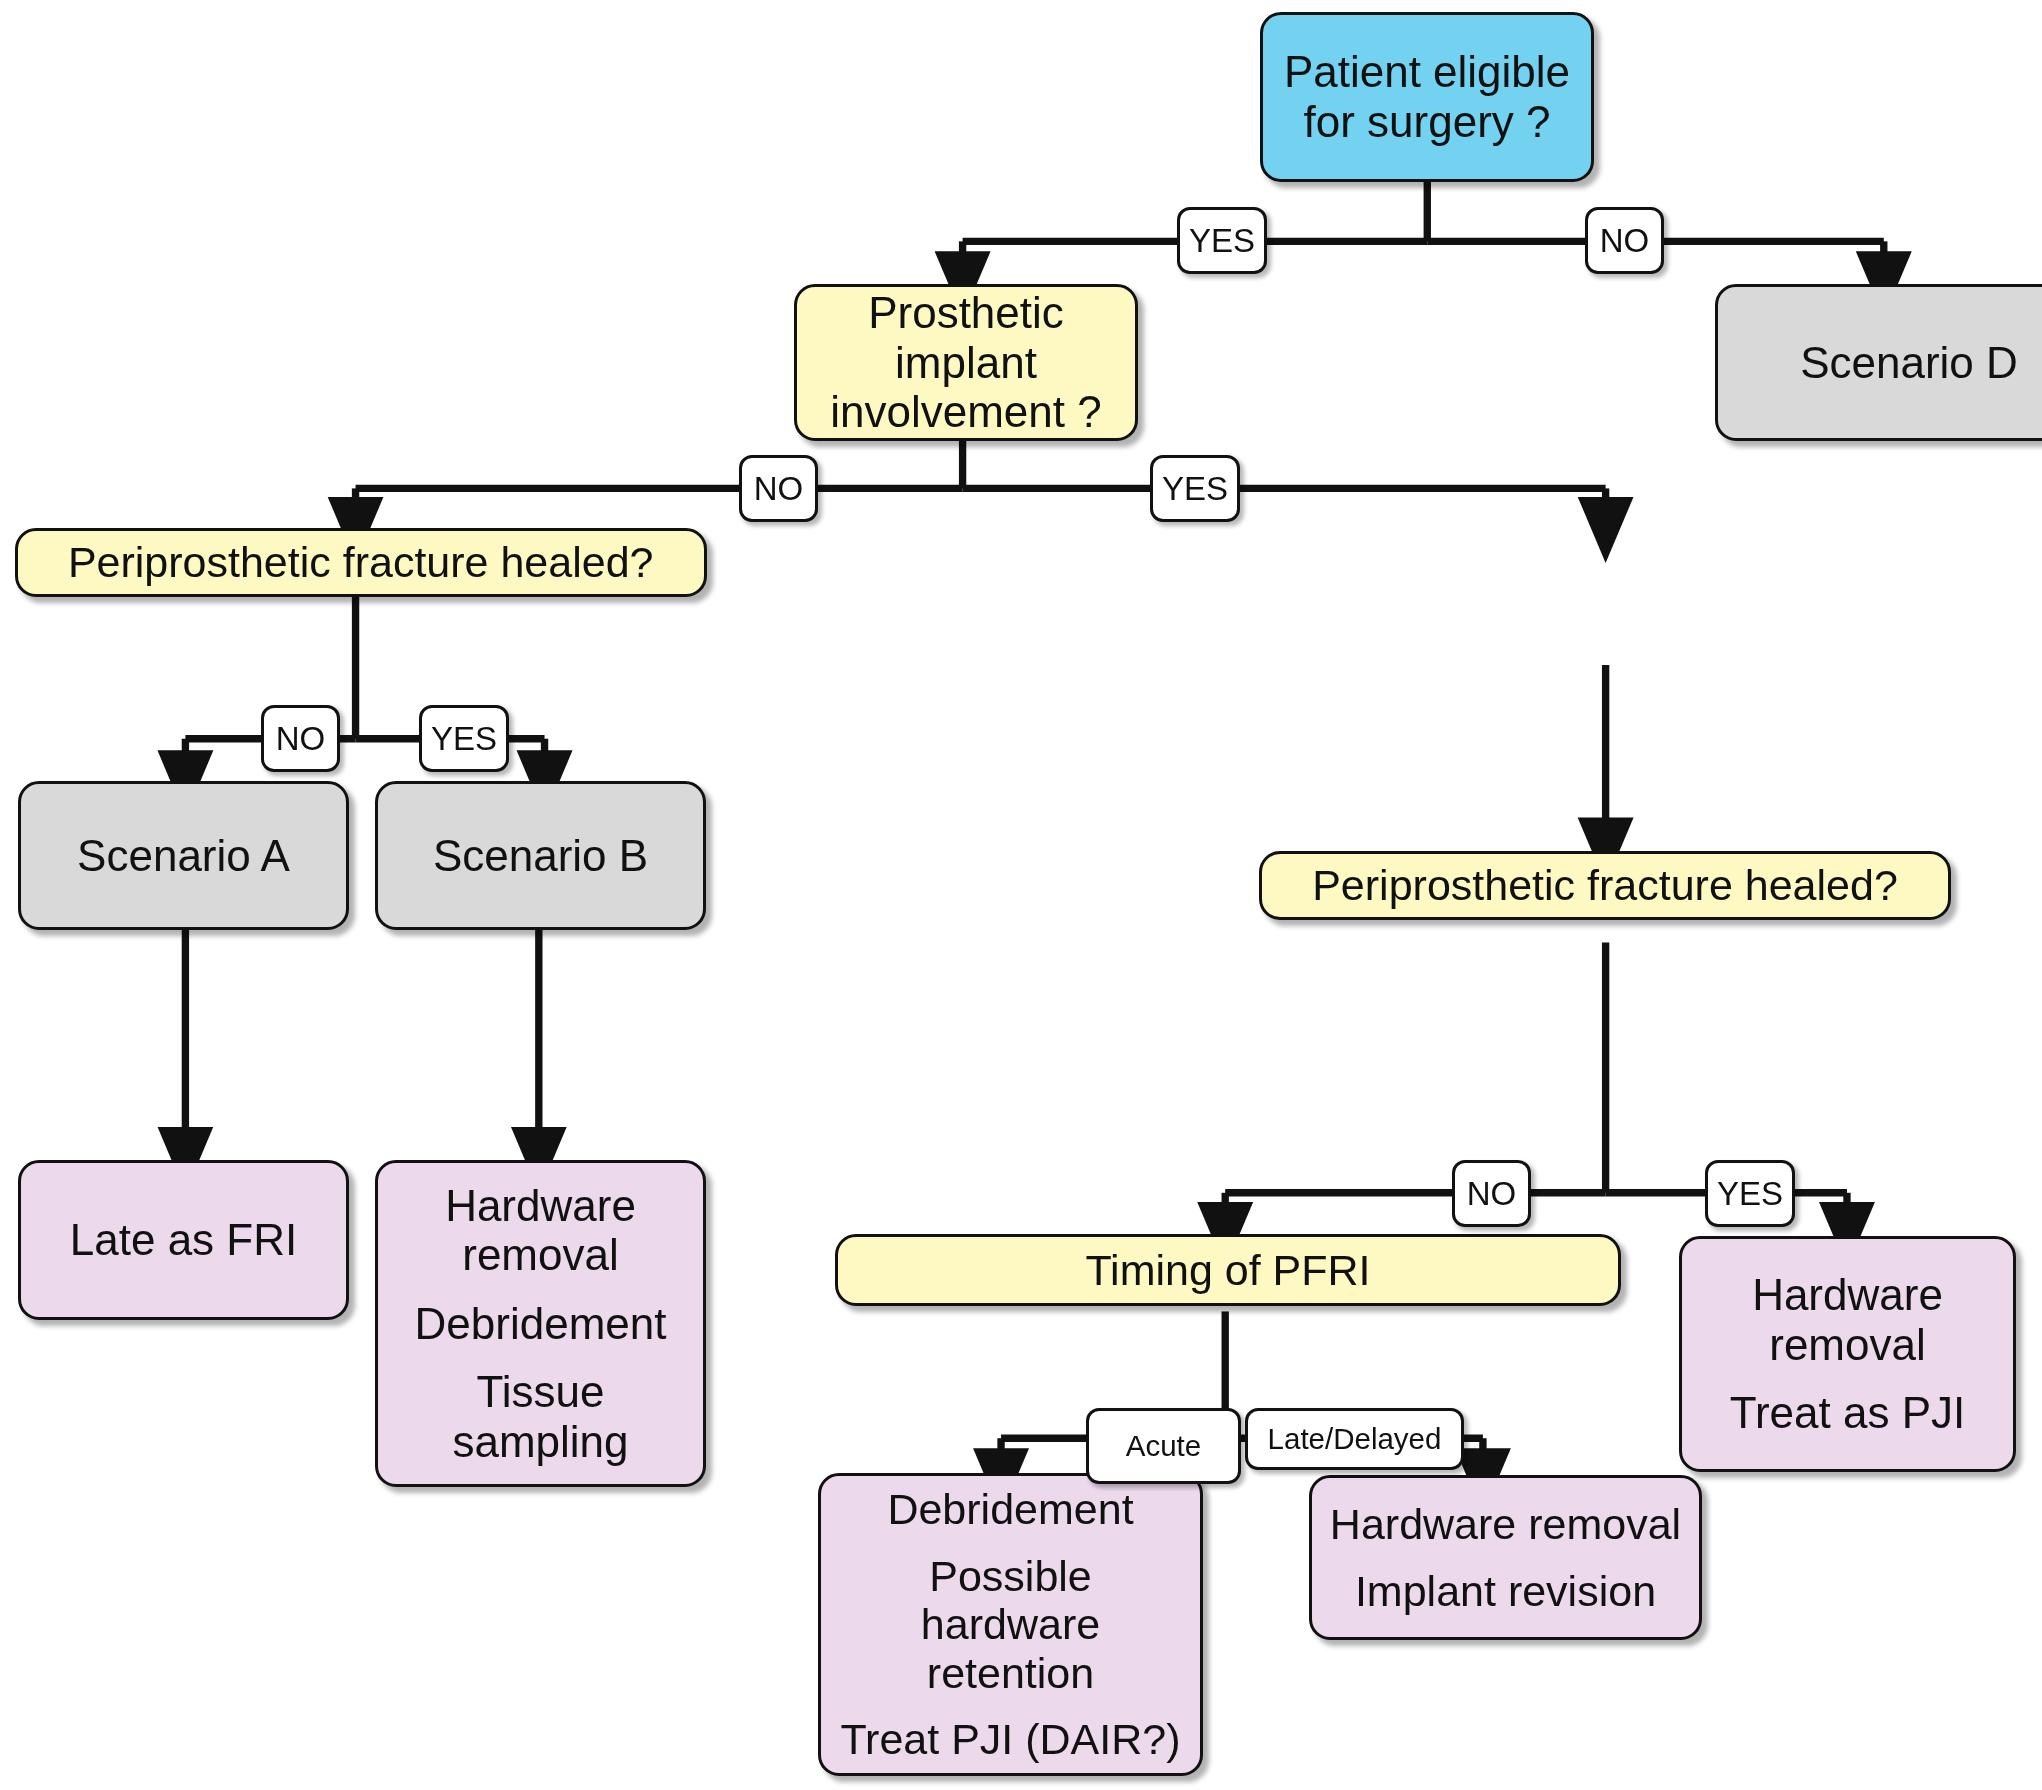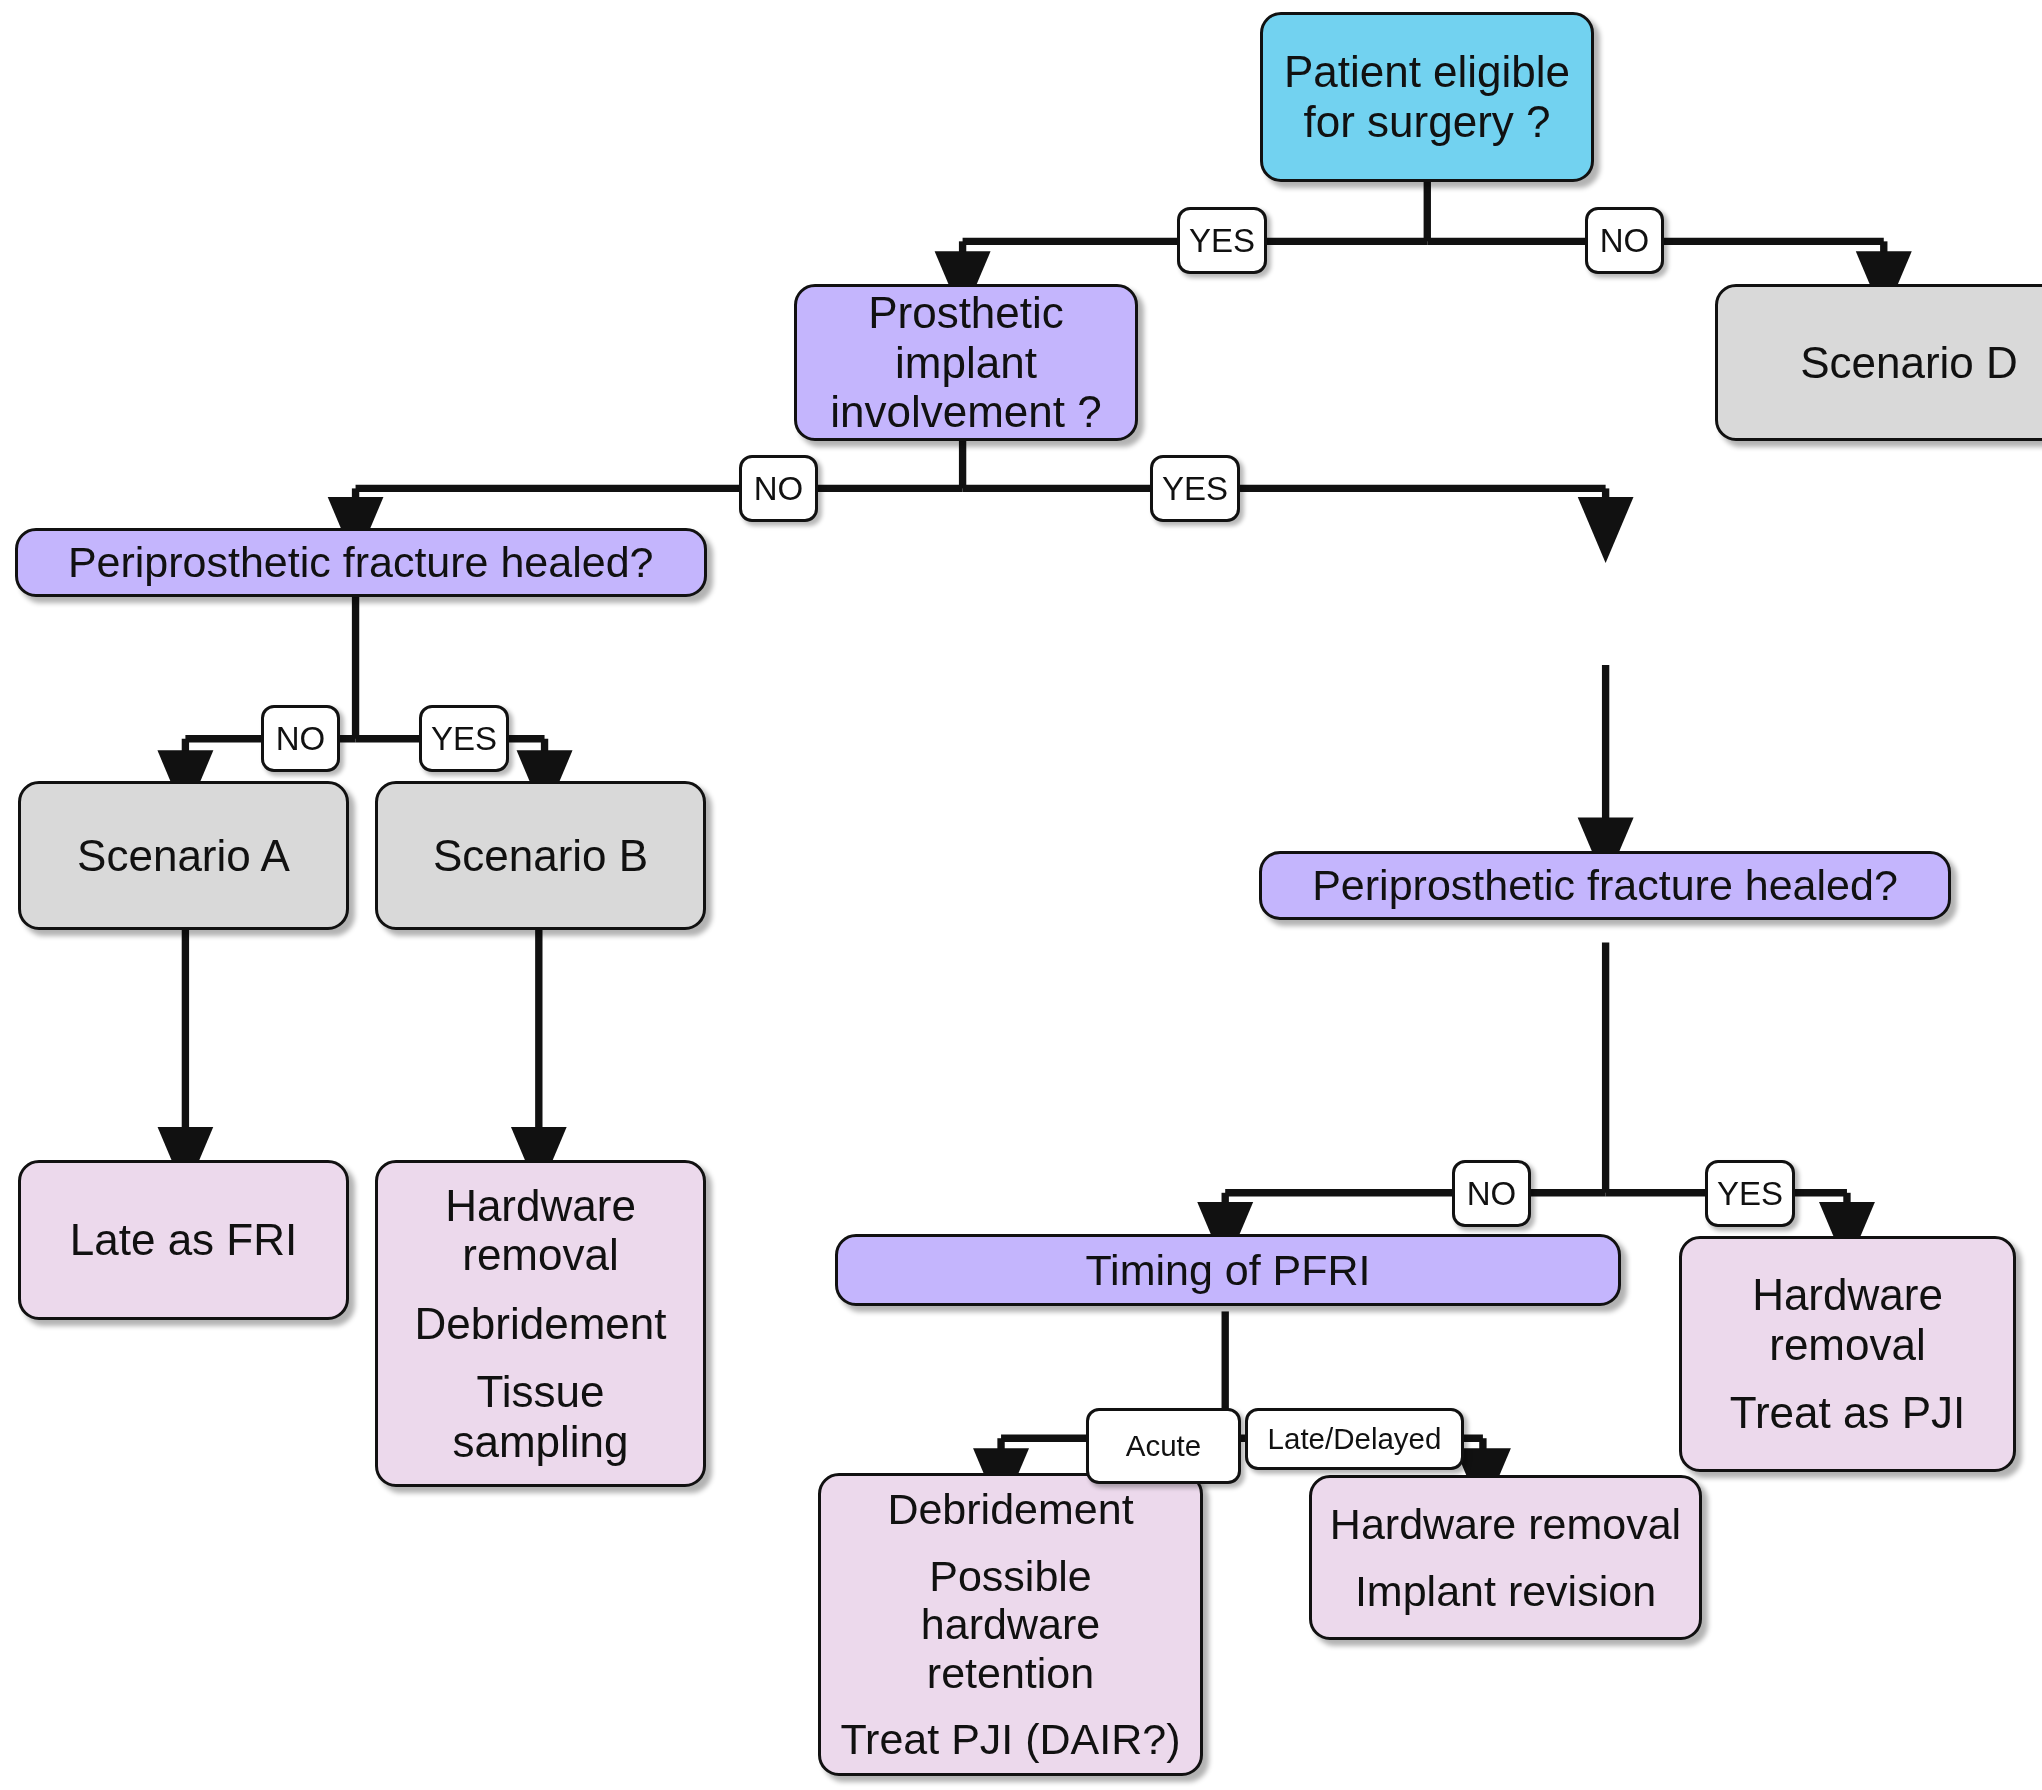--- a/index.html
+++ b/index.html
@@ -36,21 +36,21 @@
     justify-content: center;
     text-align: center;
     color: #111111;
     font-size: 44px;
     line-height: 1.13;
     box-shadow: 5.7px 5.7px 5.7px rgba(0,0,0,0.30);
     padding: 4.9px 11.5px;
     white-space: pre-line;
   }
   .node.blue    { background: #72d2f0; }
-  .node.coral   { background: #c4b5fd; }
+  .node.coral   { background: #fef9c3; }
   .node.gray    { background: #d9d9d9; }
   .node.lav     { background: #ecd9ec; }
 
   .node .line { display: block; }
   .node .gap  { height: 0.42em; }
 
   .label {
     position: absolute;
     box-sizing: border-box;
     background: #ffffff;

